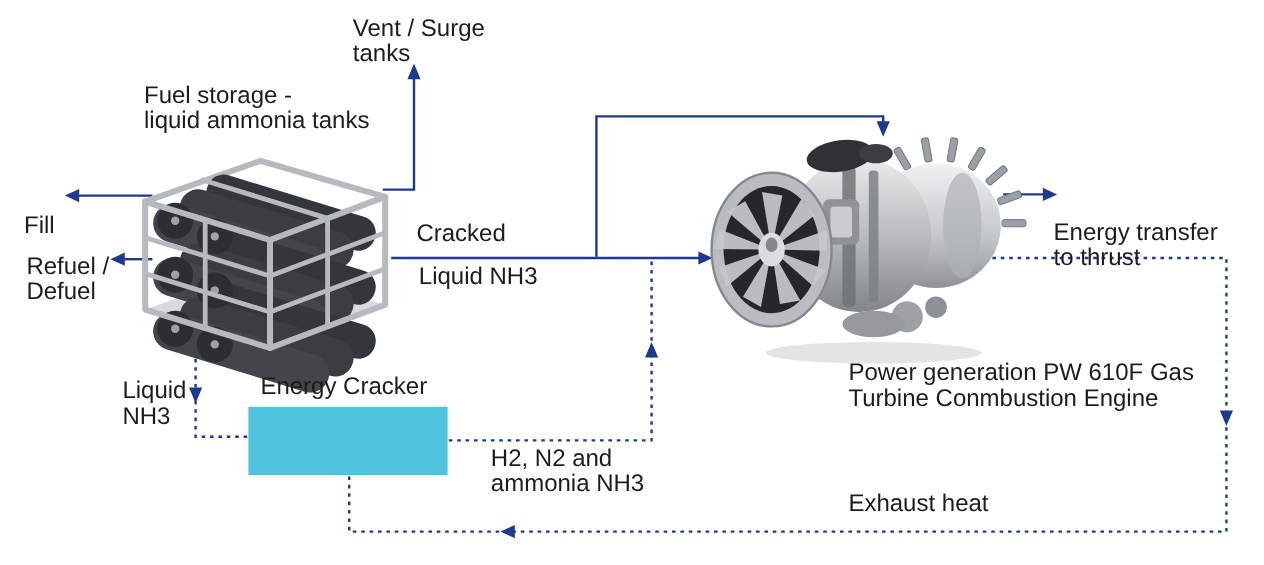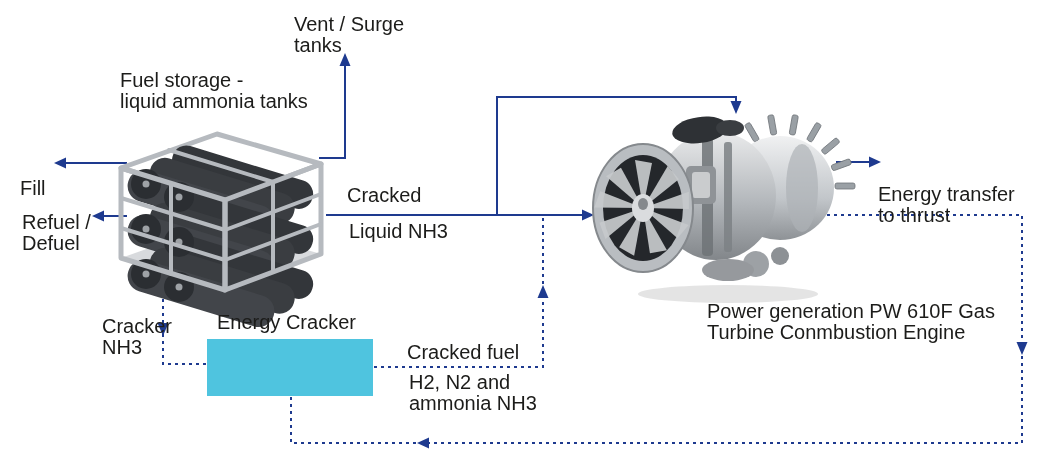--- a/index.html
+++ b/index.html
@@ -191,19 +191,19 @@
 liquid ammonia tanks</div>
   <div class="lbl" style="left:20px;top:152px;margin-top:26px;">Fill</div>
   <div class="lbl" style="left:22px;top:212px;">Refuel /
 Defuel</div>
   <div class="lbl" style="left:347px;top:185px;">Cracked</div>
   <div class="lbl" style="left:349px;top:221px;">Liquid NH3</div>
   <div class="lbl" style="left:878px;top:142px;margin-top:42px;">Energy transfer
 to thrust</div>
   <div class="lbl" style="left:707px;top:301px;">Power generation PW 610F Gas
 Turbine Conmbustion Engine</div>
-  <div class="lbl" style="left:102px;top:316px;">Cracker
+  <div class="lbl" style="left:102px;top:316px;">Liquid
 NH3</div>
   <div class="lbl" style="left:217px;top:312px;">Energy Cracker</div>
-  <div class="lbl" style="left:407px;top:342px;">Cracked fuel</div>
   <div class="lbl" style="left:409px;top:372px;">H2, N2 and
 ammonia NH3</div>
+  <div class="lbl" style="left:707px;top:410px;">Exhaust heat</div>
 </div>
 
 </body></html>

